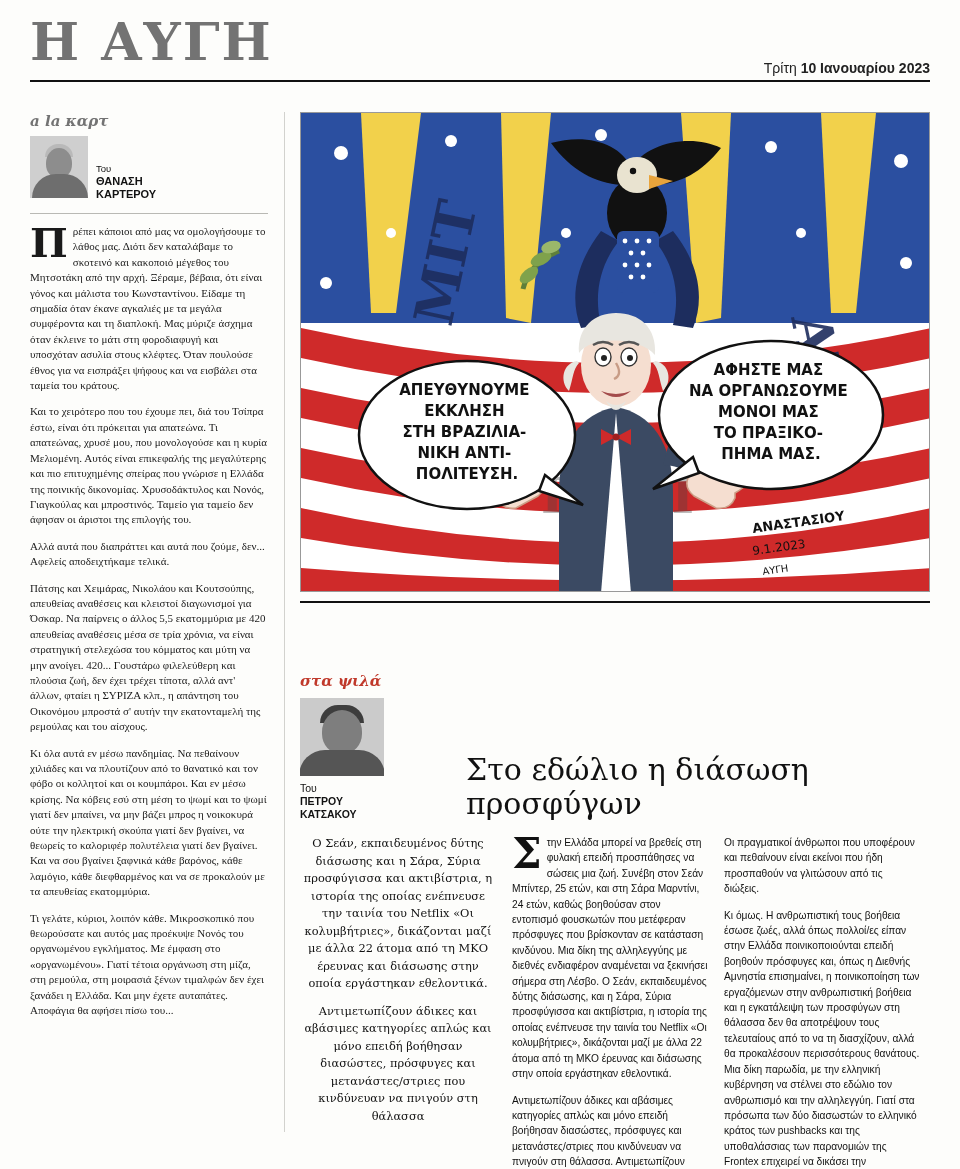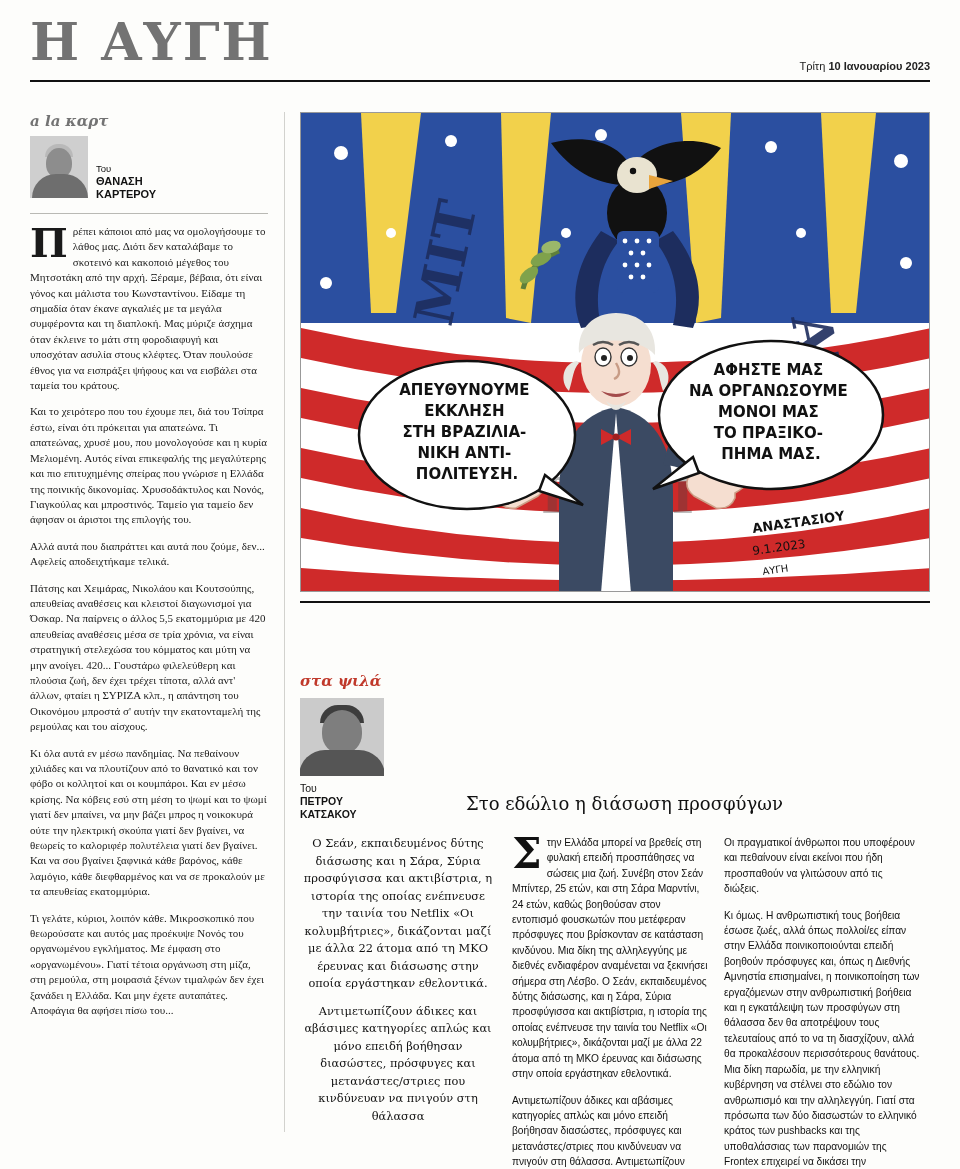--- a/index.html
+++ b/index.html
@@ -32,21 +32,21 @@
   .masthead-rule {
     position: absolute;
     left: 0; top: 66px;
     width: 900px;
     height: 2px;
     background: #111;
   }
   .masthead-date {
     position: absolute;
     right: 0; top: 46px;
-    font-size: 11px;
+    font-size: 14px;
     font-family: "Liberation Sans", sans-serif;
     color: #222;
   }
   .masthead-date b { font-weight: bold; }
 
   
   .left-col {
     position: absolute;
     top: 112px; left: 30px;
     width: 238px;
@@ -217,21 +217,21 @@
   }
   .a2-byline {
     font-family: "Liberation Sans", sans-serif;
     font-size: 10.5px;
     line-height: 13px;
     margin-top: 6px;
   }
   .a2-byline .name { font-weight: bold; }
   .a2-title {
     font-family: "DejaVu Serif", serif;
-    font-size: 18px;
+    font-size: 30px;
     line-height: 34px;
     padding-top: 24px;
   }
 
   .a2-cols {
     display: flex;
     gap: 16px;
     margin-top: 14px;
   }
   .a2-col { width: 196px; }

